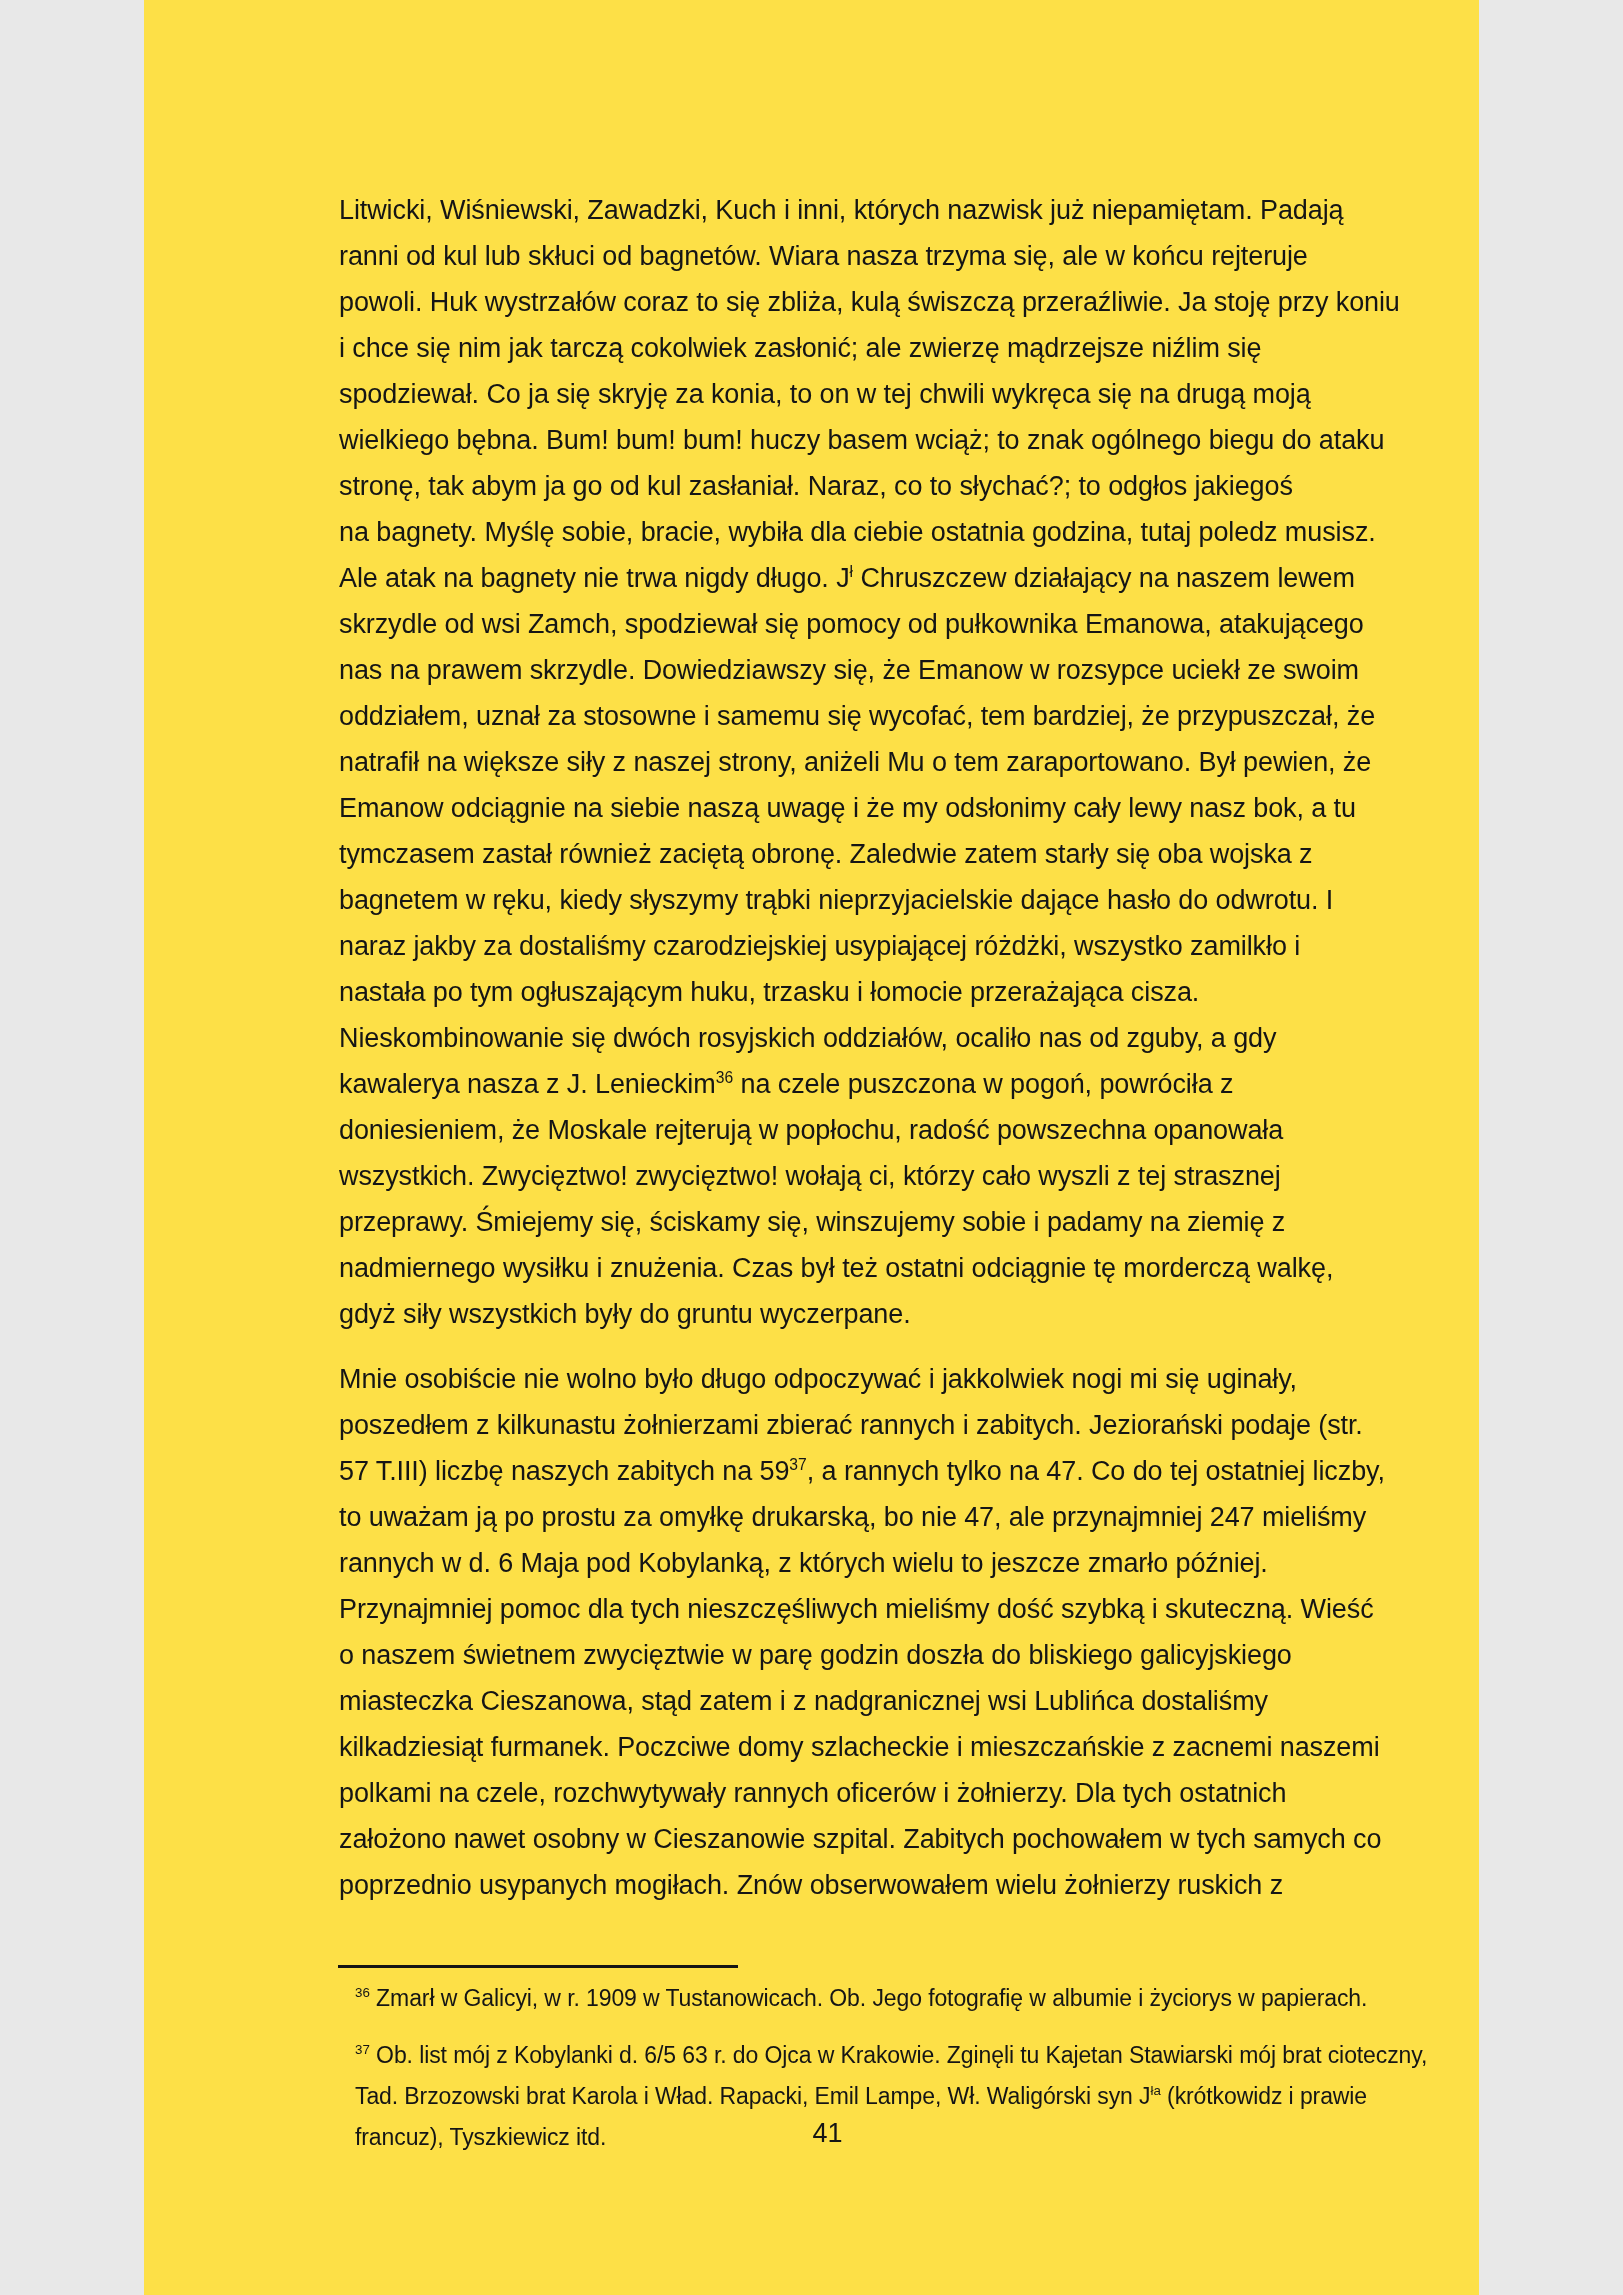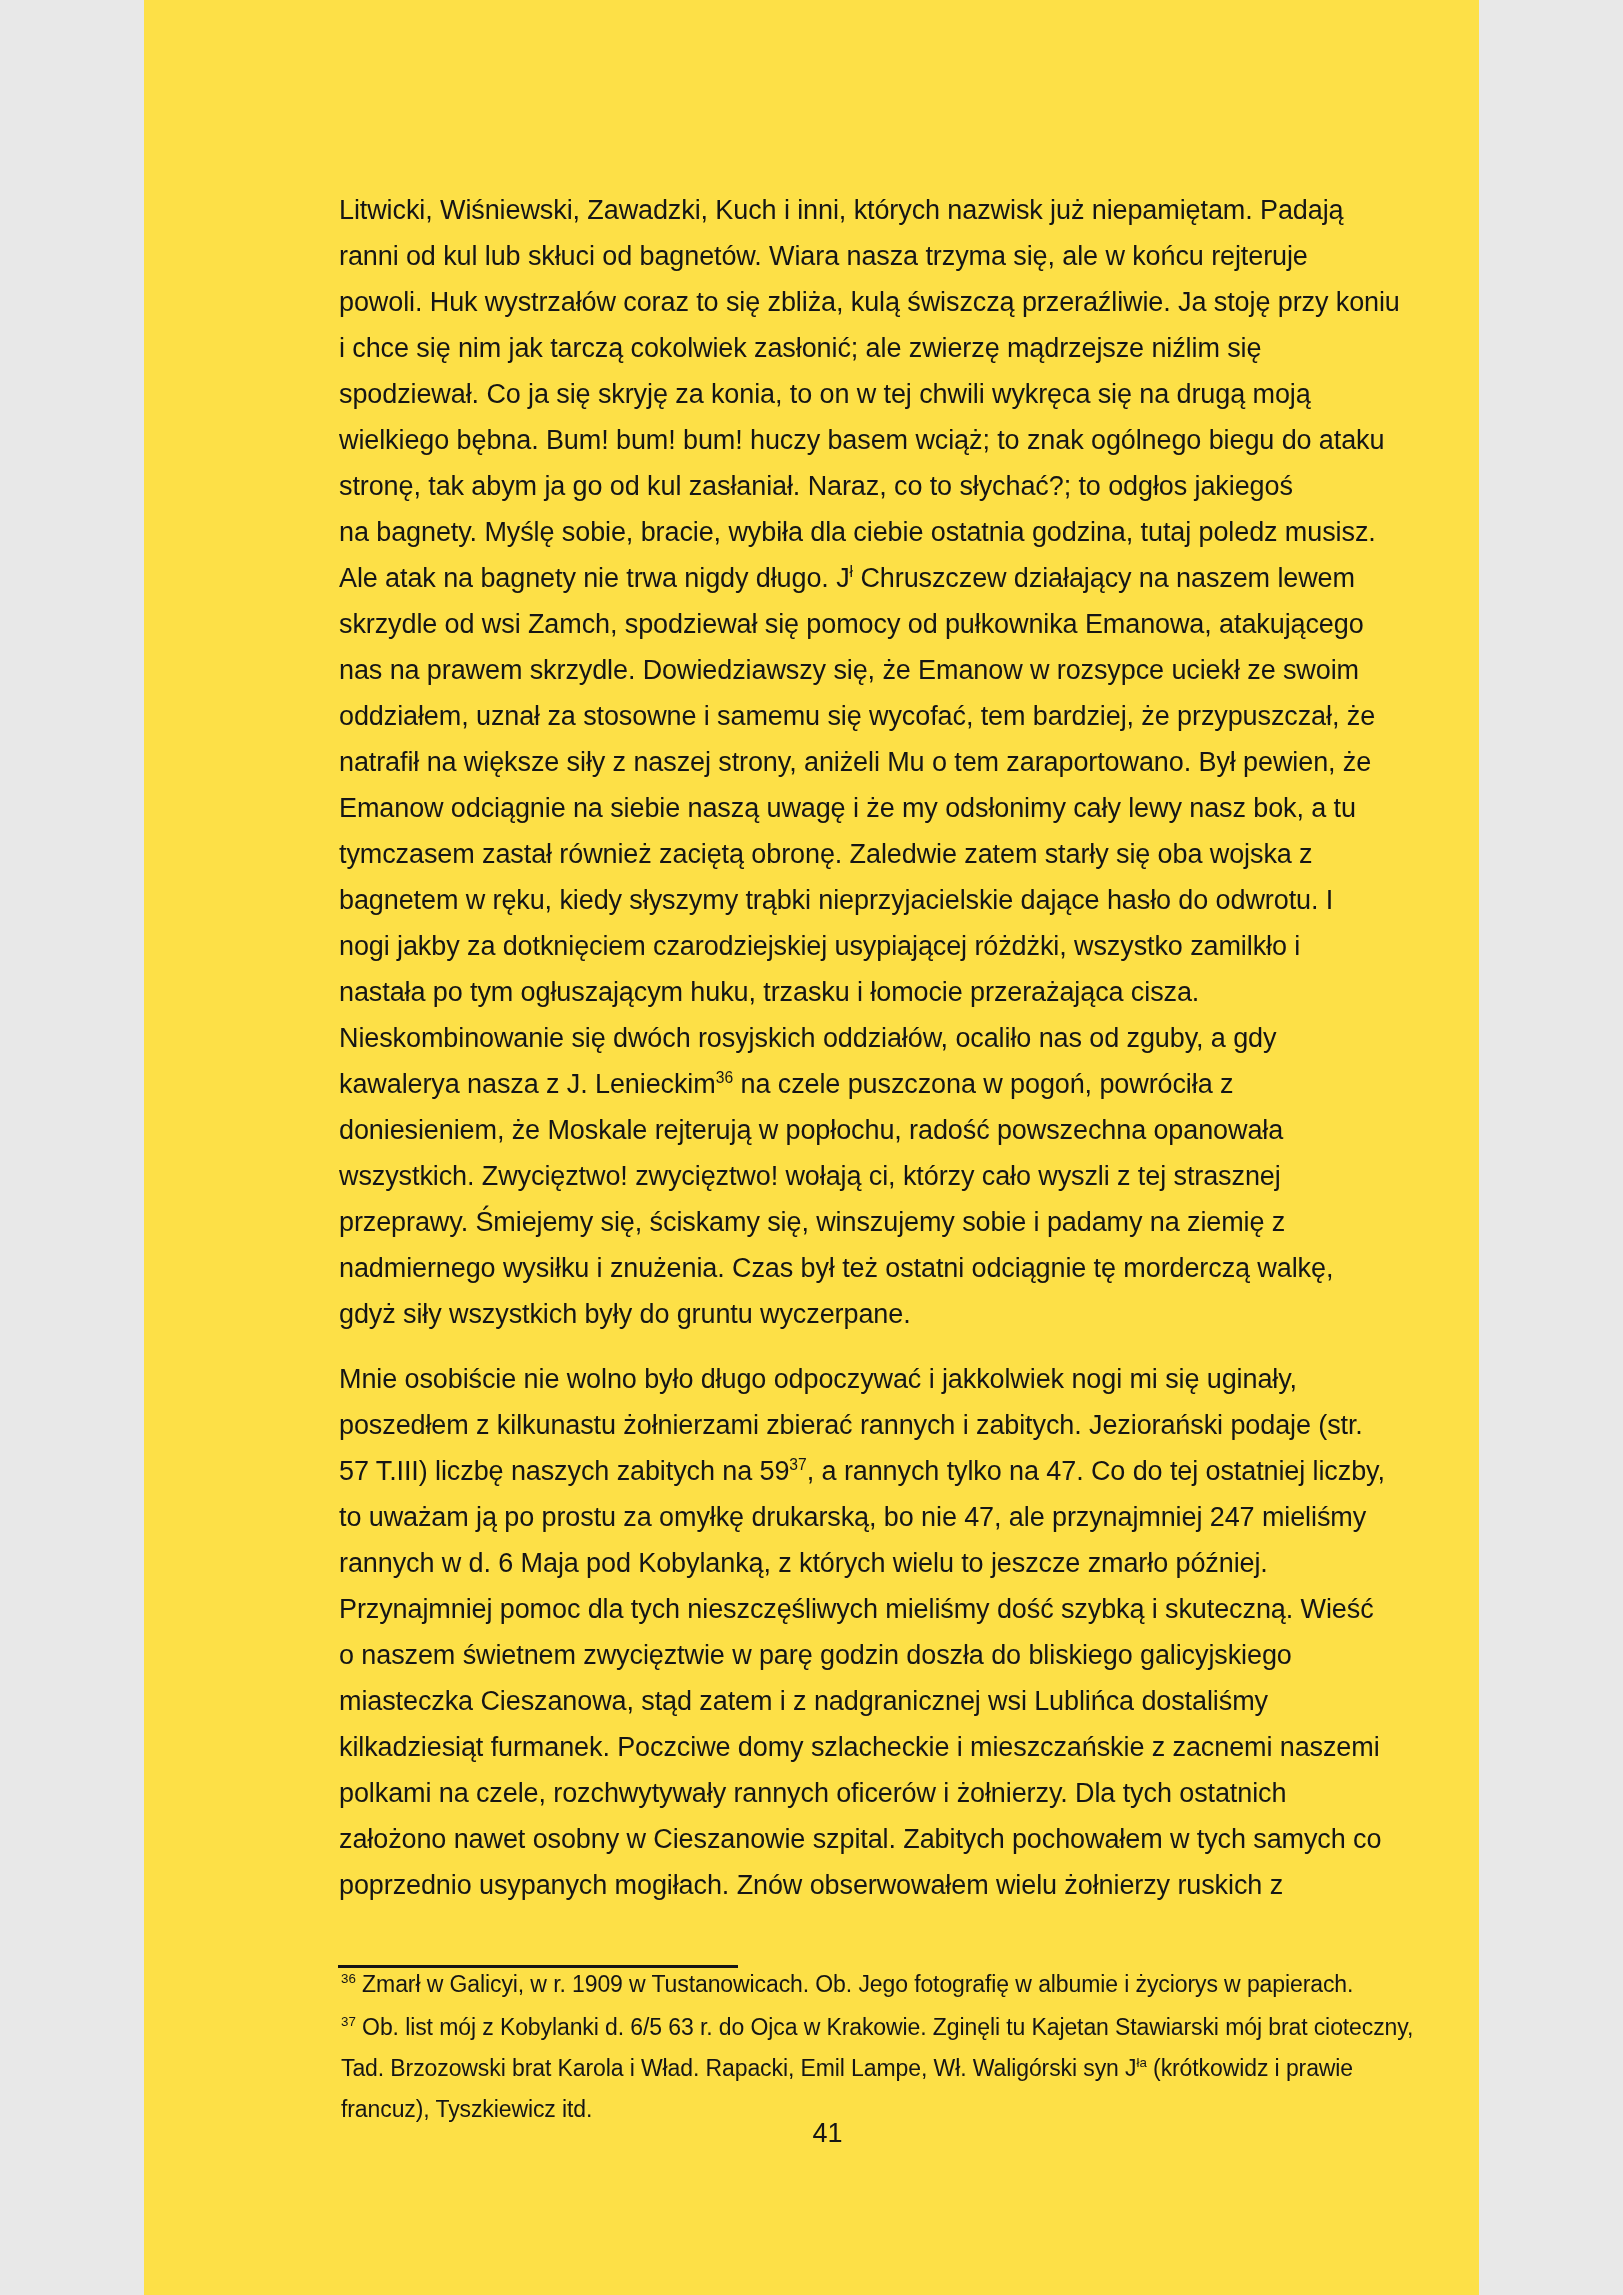--- a/index.html
+++ b/index.html
@@ -46,21 +46,21 @@
   }
   .footnotes {
     position: absolute;
     left: 195px;
     top: 1962px;
     width: 1256px;
     font-size: 23px;
     line-height: 41px;
     letter-spacing: -0.1px;
   }
-  .footnote-item { margin: 2px; }
+  .footnote-item { margin: 16px; }
   .page-number {
     position: absolute;
     left: 0;
     right: 0;
     top: 2118px;
     text-align: center;
     font-size: 27px;
     line-height: 30px;
     padding-left: 32px;
   }
@@ -81,21 +81,21 @@
         <div class="line">stronę, tak abym ja go od kul zasłaniał. Naraz, co to słychać?; to odgłos jakiegoś</div>
         <div class="line">na bagnety. Myślę sobie, bracie, wybiła dla ciebie ostatnia godzina, tutaj poledz musisz.</div>
         <div class="line">Ale atak na bagnety nie trwa nigdy długo. J<sup class="ss">ł</sup> Chruszczew działający na naszem lewem</div>
         <div class="line">skrzydle od wsi Zamch, spodziewał się pomocy od pułkownika Emanowa, atakującego</div>
         <div class="line">nas na prawem skrzydle. Dowiedziawszy się, że Emanow w rozsypce uciekł ze swoim</div>
         <div class="line">oddziałem, uznał za stosowne i samemu się wycofać, tem bardziej, że przypuszczał, że</div>
         <div class="line">natrafił na większe siły z naszej strony, aniżeli Mu o tem zaraportowano. Był pewien, że</div>
         <div class="line">Emanow odciągnie na siebie naszą uwagę i że my odsłonimy cały lewy nasz bok, a tu</div>
         <div class="line">tymczasem zastał również zaciętą obronę. Zaledwie zatem starły się oba wojska z</div>
         <div class="line">bagnetem w ręku, kiedy słyszymy trąbki nieprzyjacielskie dające hasło do odwrotu. I</div>
-        <div class="line">nogi jakby za dotknięciem czarodziejskiej usypiającej różdżki, wszystko zamilkło i</div>
+        <div class="line">naraz jakby za dostaliśmy czarodziejskiej usypiającej różdżki, wszystko zamilkło i</div>
         <div class="line">nastała po tym ogłuszającym huku, trzasku i łomocie przerażająca cisza.</div>
         <div class="line">Nieskombinowanie się dwóch rosyjskich oddziałów, ocaliło nas od zguby, a gdy</div>
         <div class="line">kawalerya nasza z J. Lenieckim<sup class="ss">36</sup> na czele puszczona w pogoń, powróciła z</div>
         <div class="line">doniesieniem, że Moskale rejterują w popłochu, radość powszechna opanowała</div>
         <div class="line">wszystkich. Zwycięztwo! zwycięztwo! wołają ci, którzy cało wyszli z tej strasznej</div>
         <div class="line">przeprawy. Śmiejemy się, ściskamy się, winszujemy sobie i padamy na ziemię z</div>
         <div class="line">nadmiernego wysiłku i znużenia. Czas był też ostatni odciągnie tę morderczą walkę,</div>
         <div class="line">gdyż siły wszystkich były do gruntu wyczerpane.</div>
       </div>
     <div class="para">

